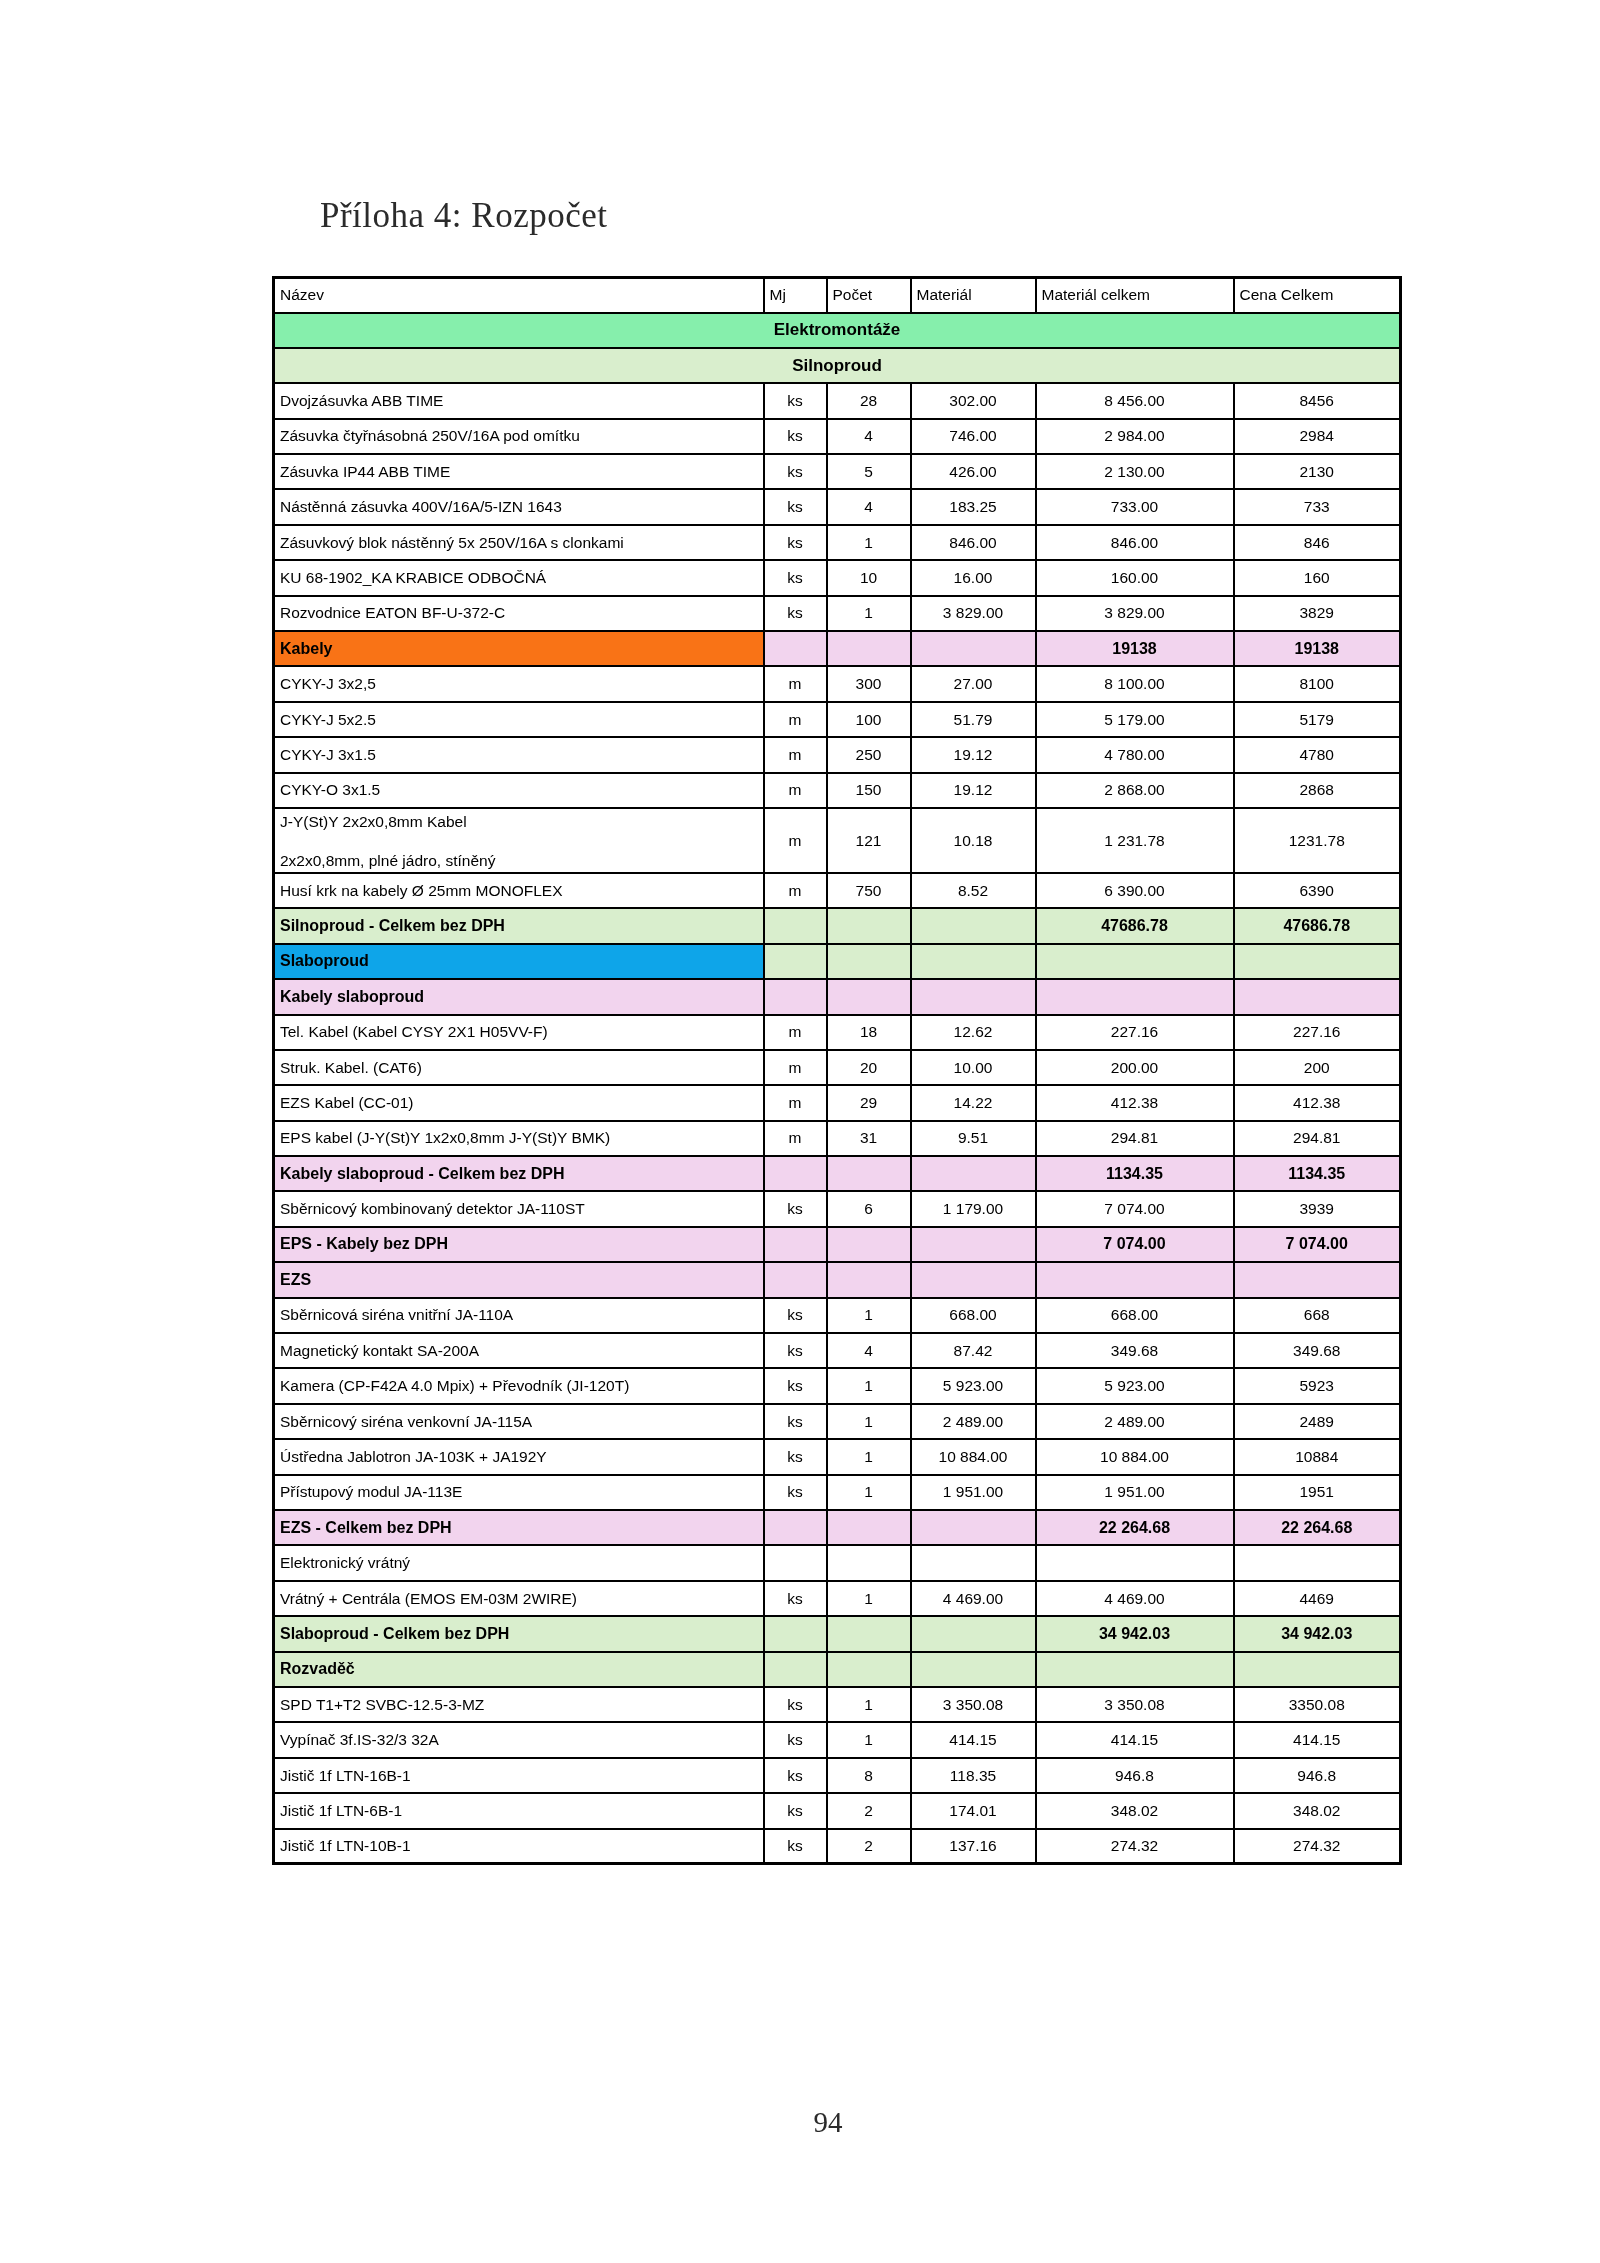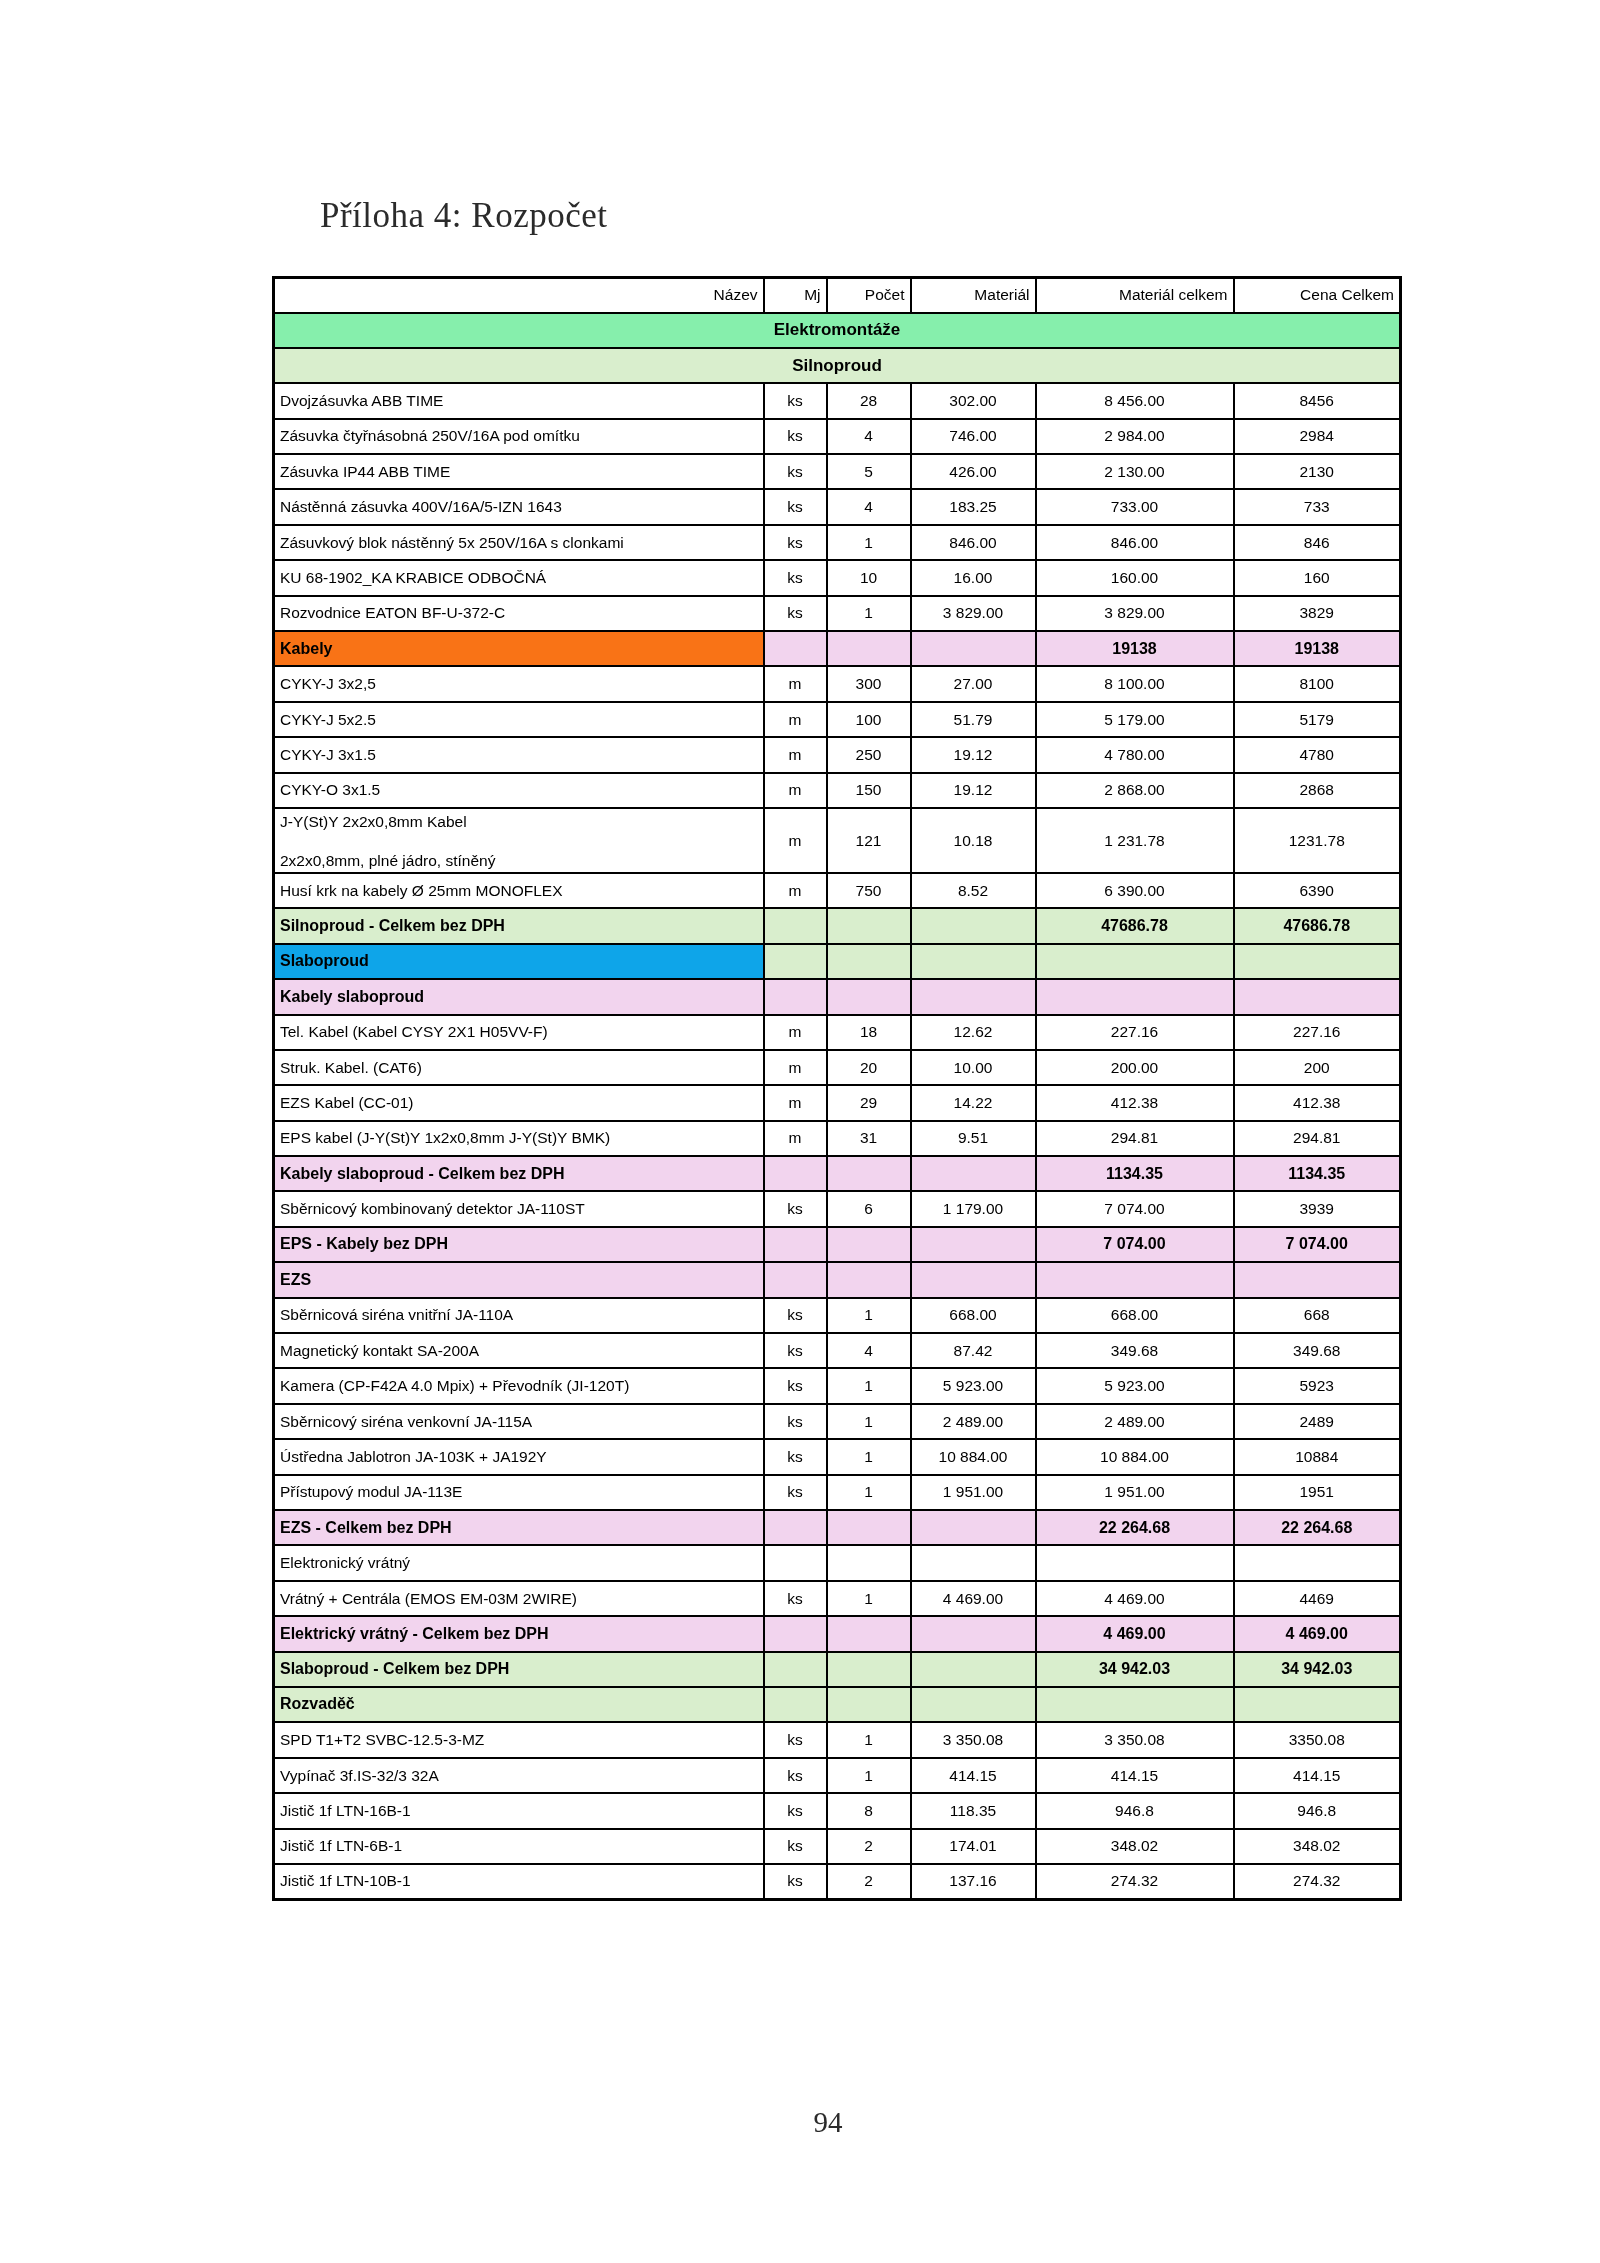--- a/index.html
+++ b/index.html
@@ -34,21 +34,21 @@
   table.budget th, table.budget td {
     border: 2px solid #000;
     padding: 0 5px;
     overflow: hidden;
     white-space: nowrap;
     vertical-align: middle;
   }
   table.budget thead tr { height: 35px; }
   tr.r  { height: 35.4px; }
   tr.tall { height: 65px; }
-  th { font-weight: 400; text-align: right; }
+  th { font-weight: 400; text-align: left; }
   td.name { text-align: left; }
   td.num  { text-align: center; }
   tr.banner td {
     text-align: center;
     font-weight: 700;
     font-size: 17px;
   }
   tr.section td { font-weight: 700; font-size: 16px; }
   td.vbottom { vertical-align: bottom; padding-bottom: 7px; }
   .tallwrap {
@@ -371,28 +371,20 @@
         </tr>
         <tr class="r">
           <td class="name">Vrátný + Centrála (EMOS EM-03M 2WIRE)</td>
           <td class="num">ks</td>
           <td class="num">1</td>
           <td class="num">4 469.00</td>
           <td class="num">4 469.00</td>
           <td class="num">4469</td>
         </tr>
         <tr class="r section">
-          <td class="name" style="background: rgb(242, 212, 238);">Elektrický vrátný - Celkem bez DPH</td>
-          <td class="num" style="background: rgb(242, 212, 238);"></td>
-          <td class="num" style="background: rgb(242, 212, 238);"></td>
-          <td class="num" style="background: rgb(242, 212, 238);"></td>
-          <td class="num" style="background: rgb(242, 212, 238);">4 469.00</td>
-          <td class="num" style="background: rgb(242, 212, 238);">4 469.00</td>
-        </tr>
-        <tr class="r section">
           <td class="name" style="background: rgb(217, 238, 205);">Slaboproud - Celkem bez DPH</td>
           <td class="num" style="background: rgb(217, 238, 205);"></td>
           <td class="num" style="background: rgb(217, 238, 205);"></td>
           <td class="num" style="background: rgb(217, 238, 205);"></td>
           <td class="num" style="background: rgb(217, 238, 205);">34 942.03</td>
           <td class="num" style="background: rgb(217, 238, 205);">34 942.03</td>
         </tr>
         <tr class="r section">
           <td class="name" style="background: rgb(217, 238, 205);">Rozvaděč</td>
           <td class="num" style="background: rgb(217, 238, 205);"></td>

